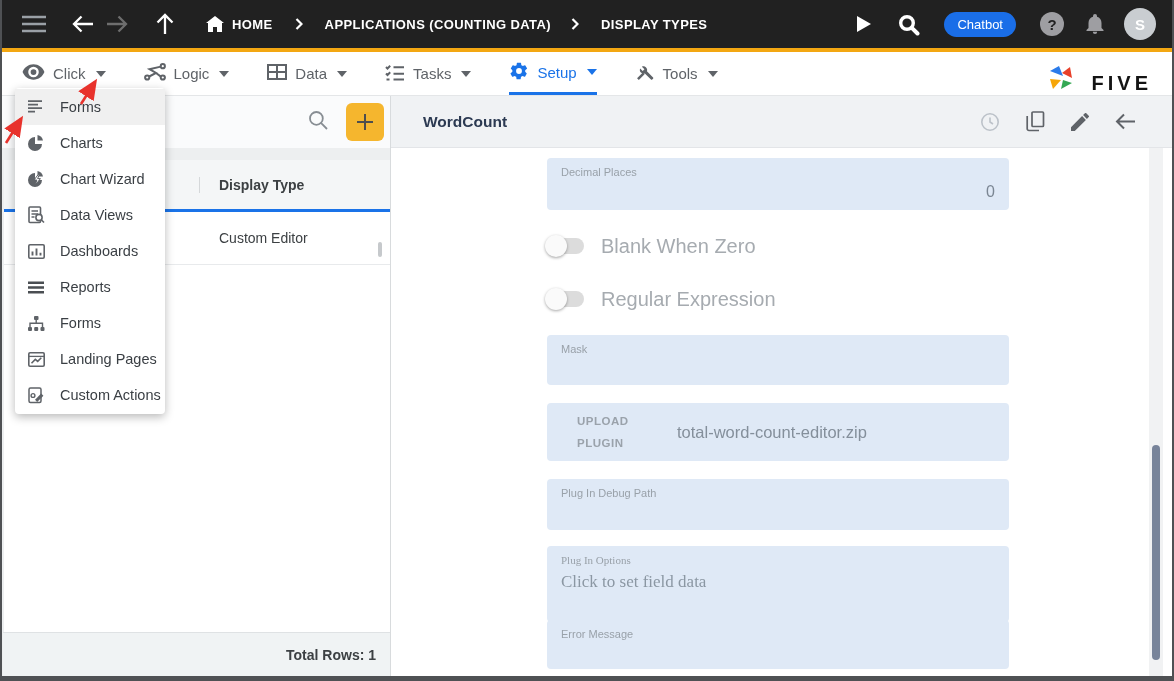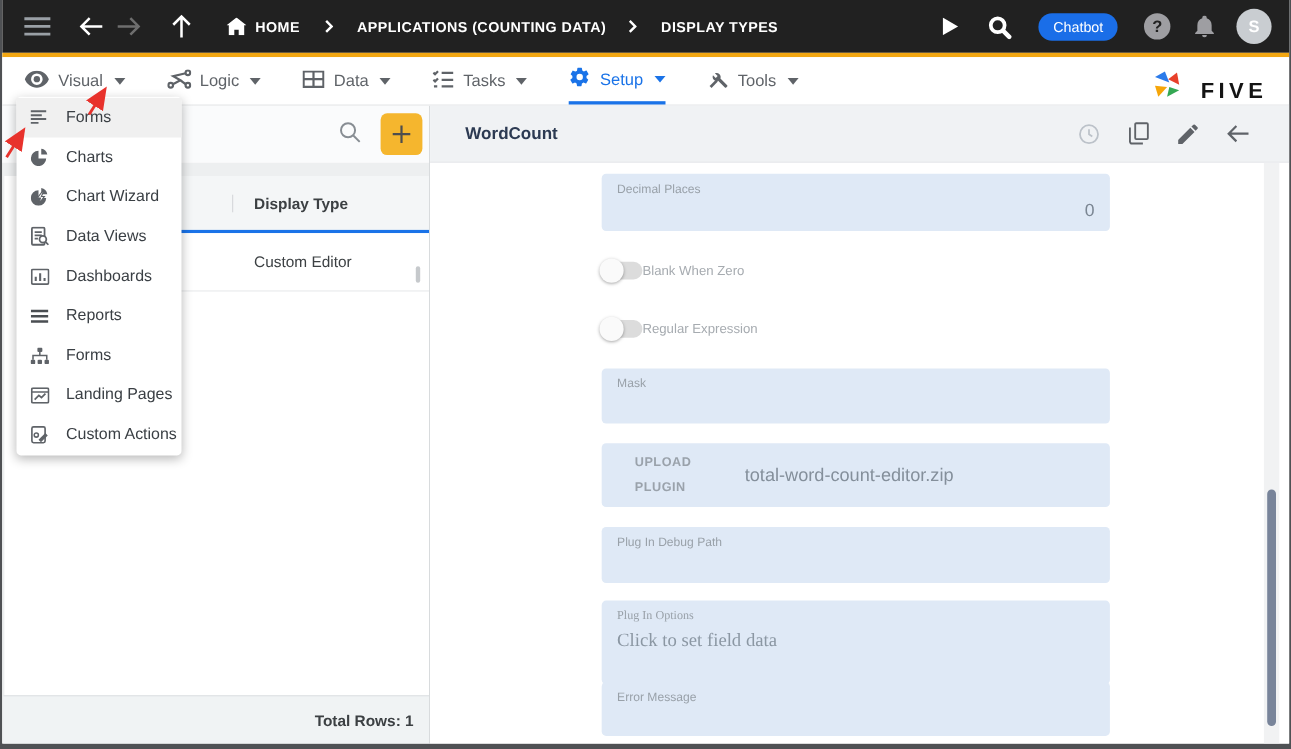--- a/index.html
+++ b/index.html
@@ -27,21 +27,21 @@
   .brand { margin-left:auto; margin-right:20px; display:flex; align-items:flex-end; gap:18px; }
   .brand-text { font-size:20px; font-weight:bold; letter-spacing:4px; color:#141414; }
 
   
   .body-row { display:flex; height:580px; position:relative; }
 
   
   .left-panel { width:389px; background:#edeff0; border-right:1px solid #d8dbdd; position:relative; }
   .search-row { position:absolute; top:0; left:0; right:0; height:52px; background:#fafbfc; display:flex; align-items:center; justify-content:flex-end; }
   .add-btn { width:38px; height:38px; background:#f5b62e; border:none; border-radius:6px; margin:0 6px 0 18px; display:flex; align-items:center; justify-content:center; cursor:pointer; }
-  .table-card { position:absolute; top:64px; left:2px; right:0; bottom:44px; background:#fff;padding-left:12px; }
+  .table-card { position:absolute; top:64px; left:2px; right:0; bottom:44px; background:#fff; }
   .table-header { height:49px; background:#f4f6f7; display:flex; align-items:center; }
   .col-spacer { width:195px; }
   .col-divider { width:1px; height:16px; background:#d5d8da; }
   .table-header-label { padding-left:19px; font-size:14px; font-weight:bold; color:#3c4043; }
   .blue-underline { height:3px; background:#1a73e8; }
   .table-row { height:53px; display:flex; align-items:center; border-bottom:1px solid #e8eaec; background:#fff; cursor:pointer; }
   .table-row-text { padding-left:215px; font-size:14px; color:#3c4043; }
   .mini-thumb { position:absolute; top:82px; right:8px; width:4px; height:15px; background:#c6c9cc; border-radius:2px; }
   .panel-footer { position:absolute; bottom:0; left:1px; right:0; height:44px; background:#f0f3f4; border-top:1px solid #dfe2e4; display:flex; align-items:center; justify-content:flex-end; padding-right:14px; font-size:14px; font-weight:bold; color:#3c4043; }
 
@@ -65,21 +65,21 @@
   .upload-value { margin-left:36px; font-size:16.5px; color:#848f9b; }
   .f-debug { top:331px; height:51px; }
   .f-options { top:398px; height:76px;font-family:Liberation Serif, serif; }
   .f-options .field-value2 { position:absolute; left:14px; top:26px; font-size:17px; color:#8b97a3; }
   .f-error { top:472px; height:49px; }
 
   .toggle-row { position:absolute; left:156px; height:32px; display:flex; align-items:center; }
   .t-row1 { top:82px; } .t-row2 { top:135px; }
   .toggle { position:relative; width:37px; height:16px; border-radius:8px; background:#dcdcdc; cursor:pointer; }
   .toggle .knob { position:absolute; left:-2px; top:-3px; width:22px; height:22px; border-radius:50%; background:#fafafa; box-shadow:0 1px 3px rgba(0,0,0,.35); }
-  .toggle-label { font-size:12px; color:#a6abb0; }
+  .toggle-label { margin-left:17px; font-size:20px; color:#a6abb0; }
 
   
   .dropdown { position:absolute; left:13px; top:88px; width:150px; background:#fff; border-radius:4px; box-shadow:0 3px 10px rgba(0,0,0,.28); z-index:50; padding:1px 0; }
   .dd-item { height:36px; display:flex; align-items:center; padding-left:10px; cursor:pointer; }
   .dd-item.hl { background:#f0f0f0; }
   .dd-icon { width:22px; display:flex; align-items:center; justify-content:center; }
   .dd-label { margin-left:13px; font-size:14.5px; color:#3a3f44; }
 
   .annotations { position:absolute; inset:0; width:100%; height:100%; z-index:60; pointer-events:none; }
 </style>
@@ -153,21 +153,21 @@
   <div class="accent-line"></div>
 
   <div class="navbar">
     <div class="nav-item">
       <span>
         <svg width="23" height="16" viewBox="0 0 24 16">
             <path d="M12 0C6.8 0 2.4 3.3.6 8c1.8 4.7 6.2 8 11.4 8s9.6-3.3 11.4-8C21.6 3.3 17.2 0 12 0zm0 13.5A5.5 5.5 0 1 1 12 2.5a5.5 5.5 0 0 1 0 11z" fill="#5f6368"></path>
             <circle cx="12" cy="8" r="3" fill="#5f6368"></circle>
           </svg>
       </span>
-      <span>Visual</span>
+      <span>Click</span>
       <span class="caret"></span>
     </div>
     <div class="nav-item">
       <span>
         <svg width="22" height="18" viewBox="0 0 22 18" fill="none" stroke="#5f6368" stroke-width="2">
             <circle cx="3.2" cy="14.5" r="2.1"></circle>
             <circle cx="18.8" cy="3.2" r="2.1"></circle>
             <circle cx="18.8" cy="14.5" r="2.1"></circle>
             <path d="M5.2 13.5 12 10 5.5 6.2 16.8 3.6M12 10l4.9 3.6"></path>
           </svg>

